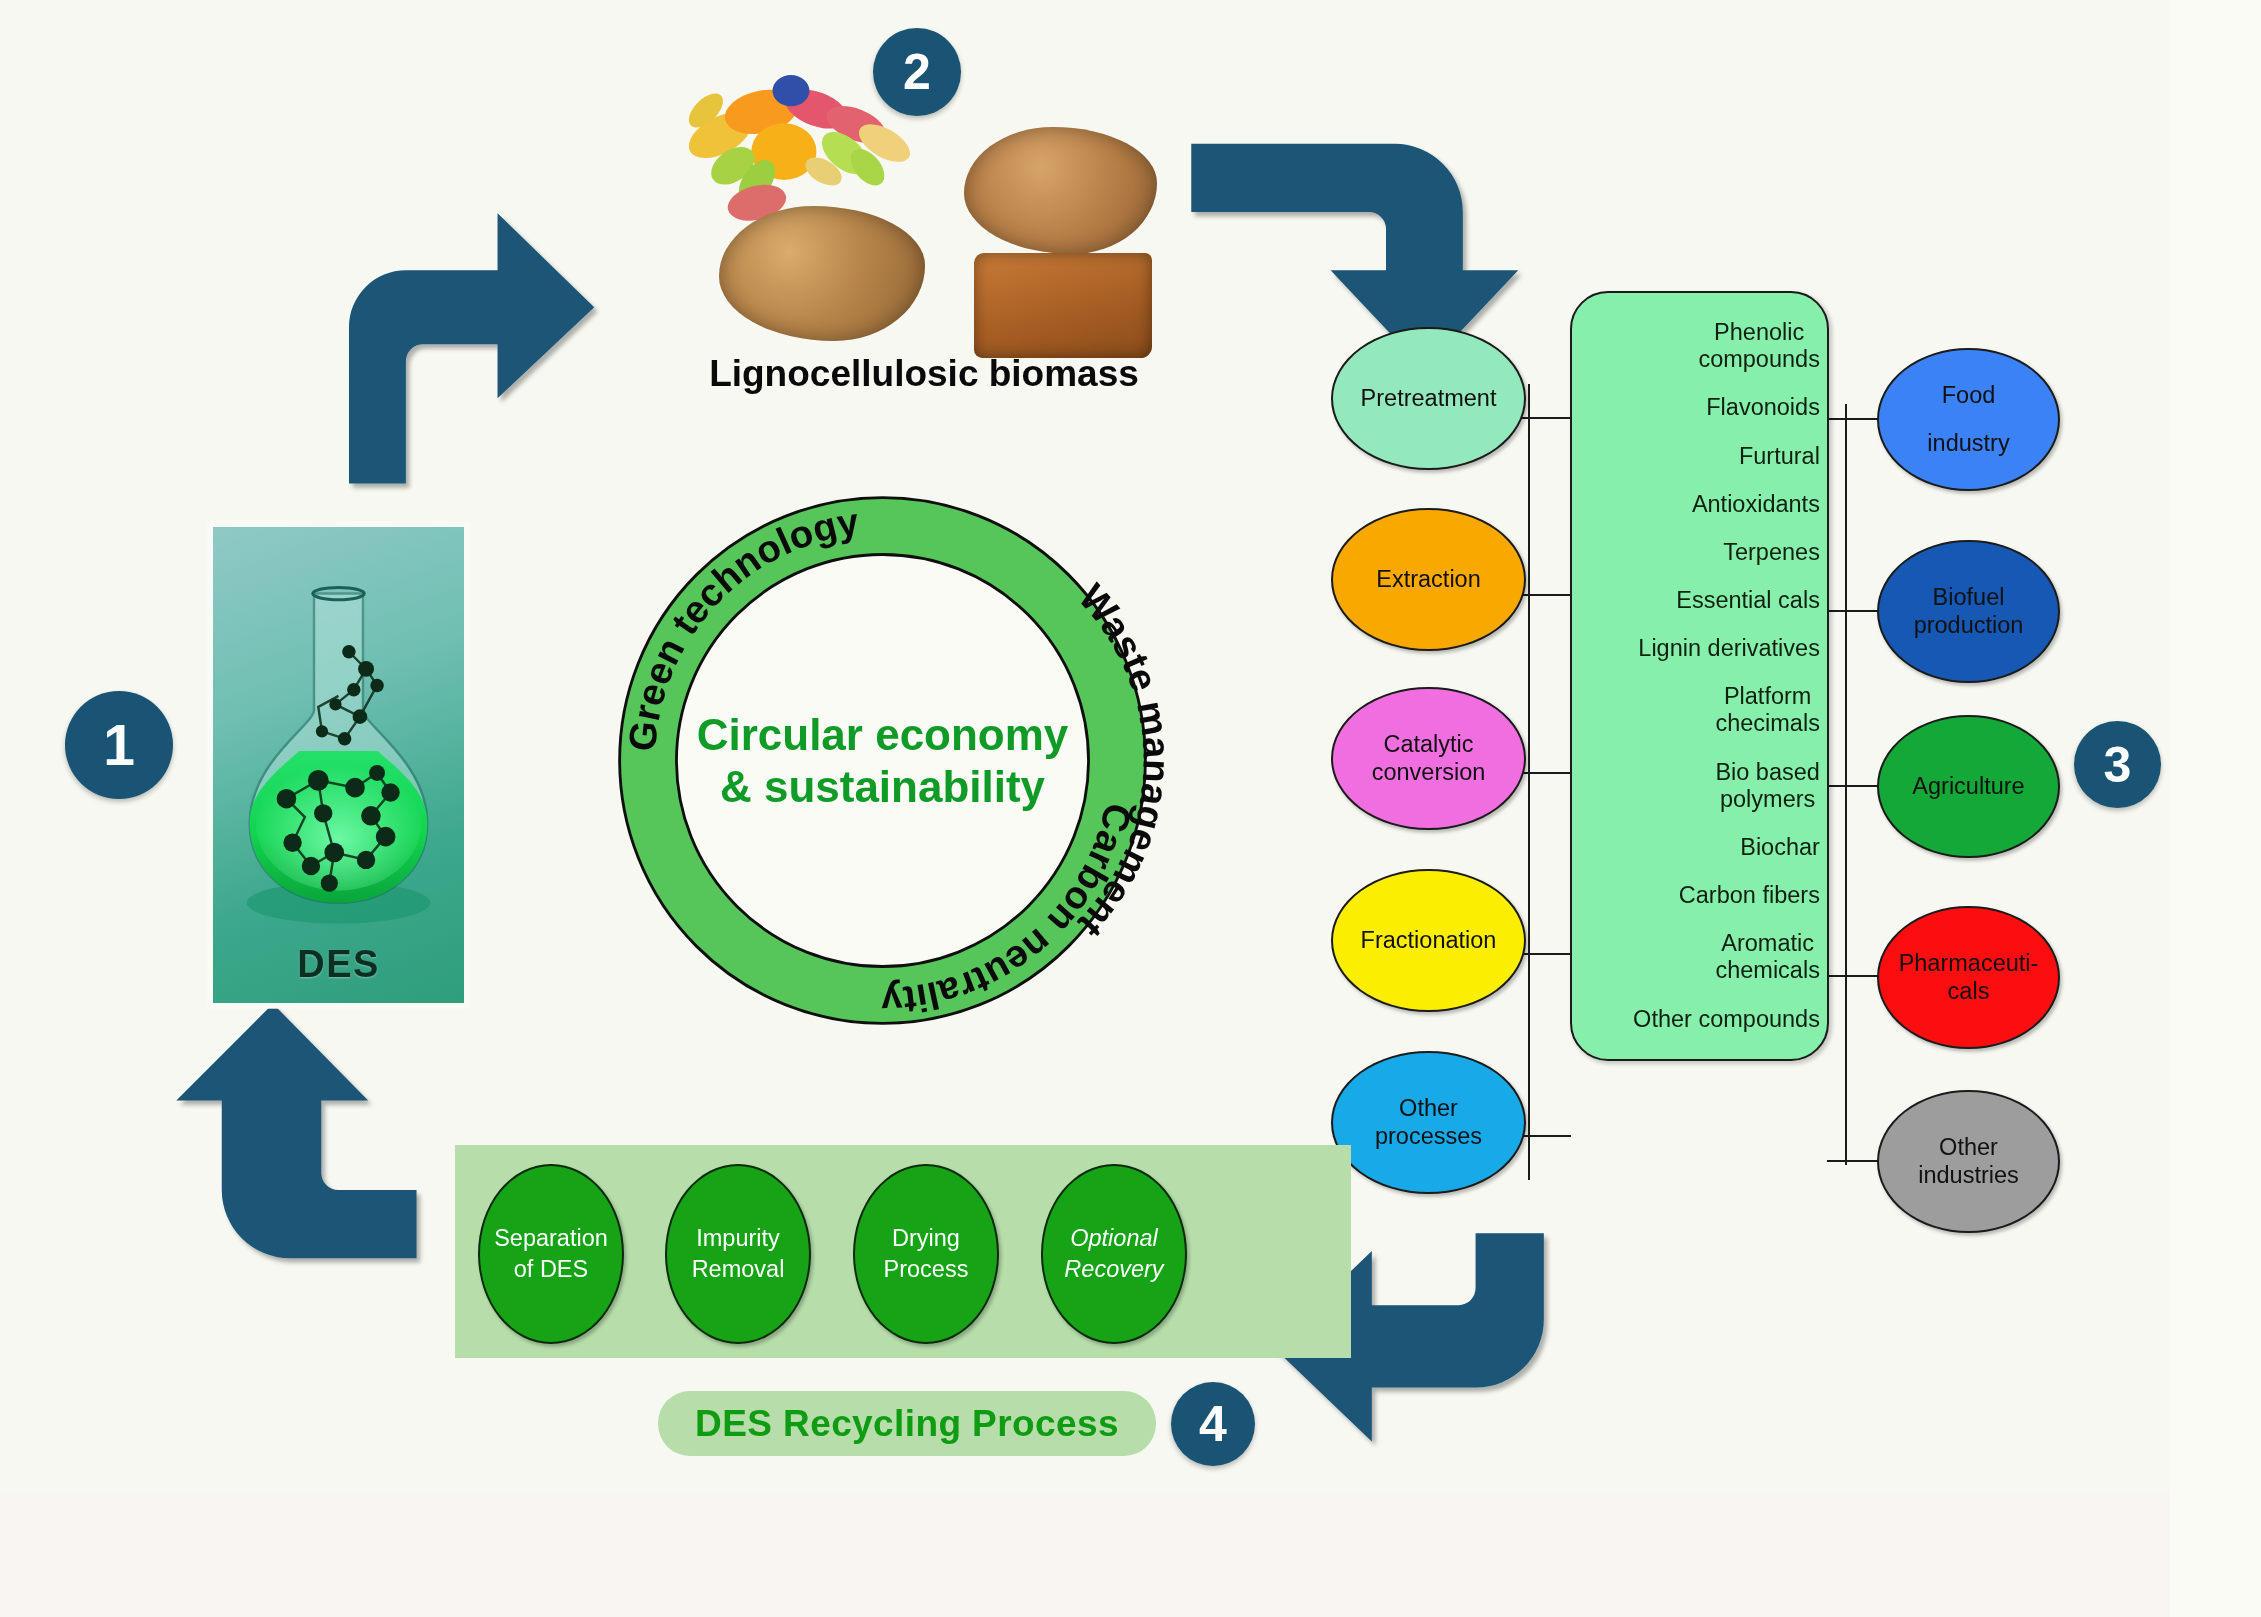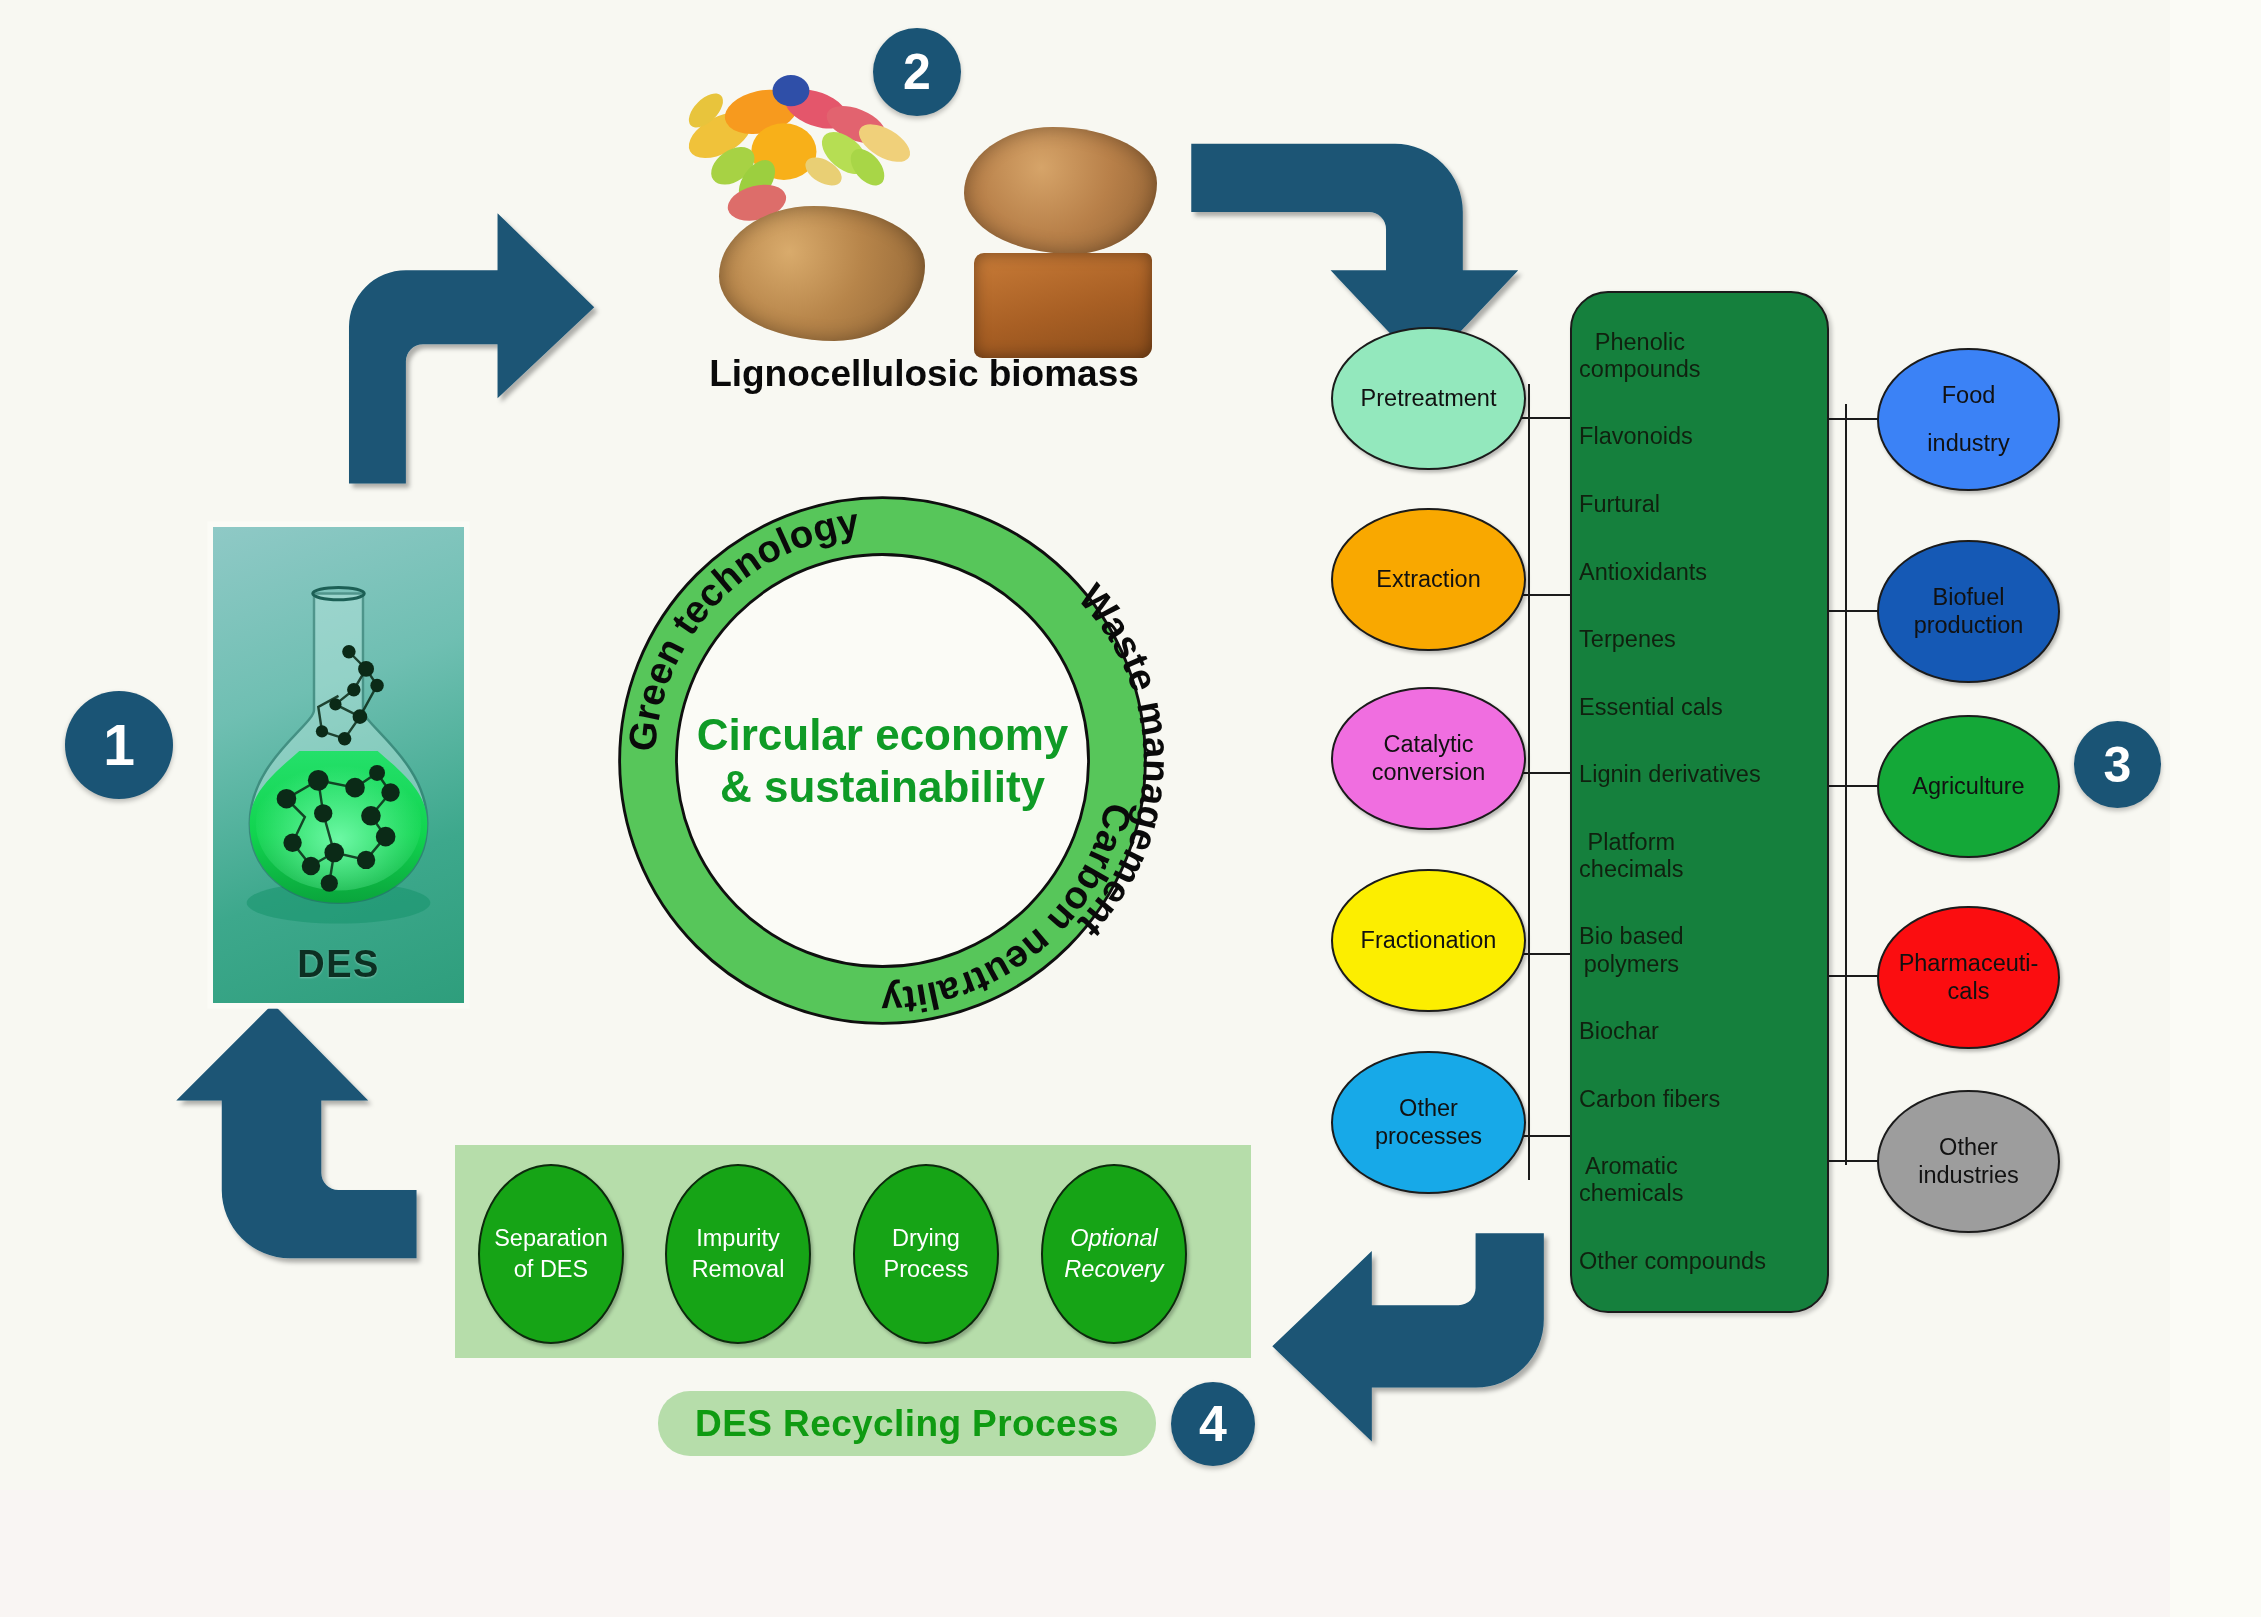--- a/index.html
+++ b/index.html
@@ -76,34 +76,34 @@
     text-align:center; font-size:23.5px; color:#111; line-height:1.15;
     box-shadow:2.1px 2.8px 3.6px rgba(0,0,0,.25);
   }
   .ind-node{
     position:absolute; width:179px; height:139px; border-radius:50%;
     border:2.1px solid #1b1b1b; display:flex;align-items:center;justify-content:center;
     text-align:center; font-size:23.5px; color:#111; line-height:1.15;
     box-shadow:2.1px 2.8px 3.6px rgba(0,0,0,.25);
   }
   .prod-panel{
-    position:absolute; left:1570px; top:291px; width:259px; height:1022px;
-    background:#15803d; border:2.1px solid #1b1b1b; border-radius:38px;
-    display:flex;flex-direction:column;align-items:flex-start;justify-content:space-around;
+    position:absolute; left:1570px; top:291px; width:259px; height:770px;
+    background:#86efac; border:2.1px solid #1b1b1b; border-radius:38px;
+    display:flex;flex-direction:column;align-items:flex-end;justify-content:space-around;
     padding:15.6px 7.1px; box-sizing:border-box;
     box-shadow:2.1px 2.8px 4.3px rgba(0,0,0,.2);
   }
   .prod-item{font-size:23.5px;color:#10210f;text-align:center;line-height:1.16;}
 
   .spine{position:absolute;background:#1b1b1b;}
   .connector{position:absolute;background:#1b1b1b;height:2.1px;}
 
   
   .recycle-band{
-    position:absolute;left:455px;top:1145px;width:796px;height:213px;
+    position:absolute;left:455px;top:1145px;width:896px;height:213px;
     background:#b6ddaa;
   }
   .recycle-oval{
     position:absolute;top:18.5px;width:142px;height:176px;border-radius:50%;
     background:#16a416;border:2.1px solid #0d2a0d;
     display:flex;align-items:center;justify-content:center;text-align:center;
     color:#ffffff;font-size:23.5px;line-height:1.3;
     box-shadow:2.1px 2.8px 3.6px rgba(0,0,0,.25);
   }
   .recycle-title-box{

